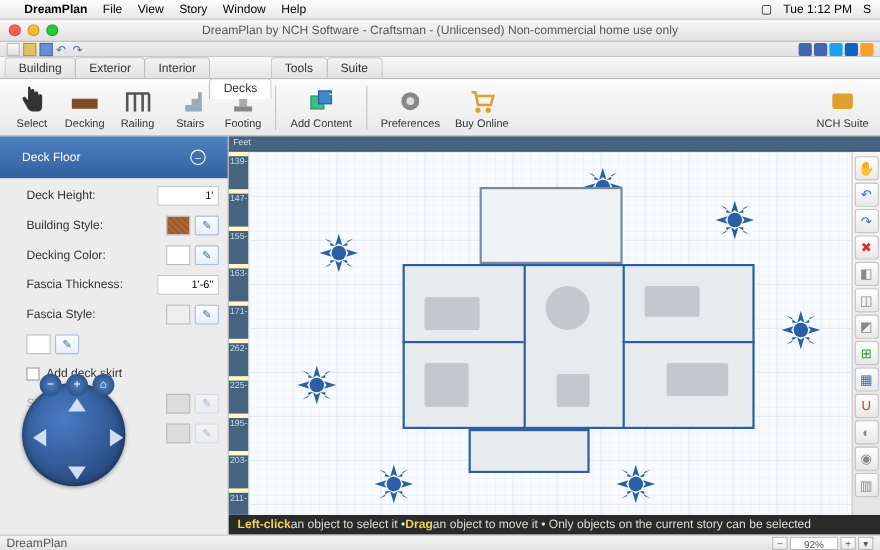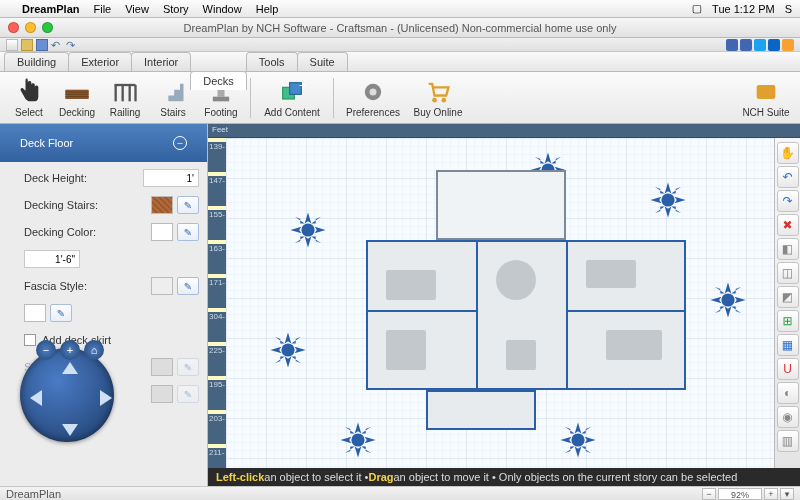--- a/index.html
+++ b/index.html
@@ -249,30 +249,31 @@
     <div class="panel-header">
       <span>Deck Floor</span>
       <span class="collapse">–</span>
     </div>
     <div class="panel-body">
       <div class="prow">
         <span class="plabel">Deck Height:</span>
         <input class="pval-input" value="1'" style="">
       </div>
       <div class="prow">
-        <span class="plabel">Decking Stairs:</span>
+        <span class="plabel">Building Style:</span>
         <div class="swatch brick"></div>
         <div class="pickbtn">✎</div>
       </div>
       <div class="prow">
         <span class="plabel">Decking Color:</span>
         <div class="swatch"></div>
         <div class="pickbtn">✎</div>
       </div>
       <div class="prow">
+        <span class="plabel">Fascia Thickness:</span>
         <input class="pval-input" value="1'-6&quot;" style="">
       </div>
       <div class="prow">
         <span class="plabel">Fascia Style:</span>
         <div class="swatch" style="background:#eee"></div>
         <div class="pickbtn">✎</div>
       </div>
       <div class="prow">
         <div class="swatch"></div>
         <div class="pickbtn">✎</div>
@@ -309,21 +310,21 @@
     <div class="ruler-h">
       <span class="unit">Feet</span>
     </div>
     <div class="canvasrow">
       <div class="ruler-v">
         <div class="tick" style="top:0">139-</div>
         <div class="tick" style="top:34px">147-</div>
         <div class="tick" style="top:68px">155-</div>
         <div class="tick" style="top:102px">163-</div>
         <div class="tick" style="top:136px">171-</div>
-        <div class="tick" style="top:170px">304-</div>
+        <div class="tick" style="top:170px">262-</div>
         <div class="tick" style="top:204px">225-</div>
         <div class="tick" style="top:238px">195-</div>
         <div class="tick" style="top:272px">203-</div>
         <div class="tick" style="top:306px">211-</div>
       </div>
       <div class="viewport">
         <div class="grid"></div>
 
         <div class="tree" style="left:60px;top:70px"><svg viewBox="0 0 40 40">
               <g fill="#2a5fa8">

